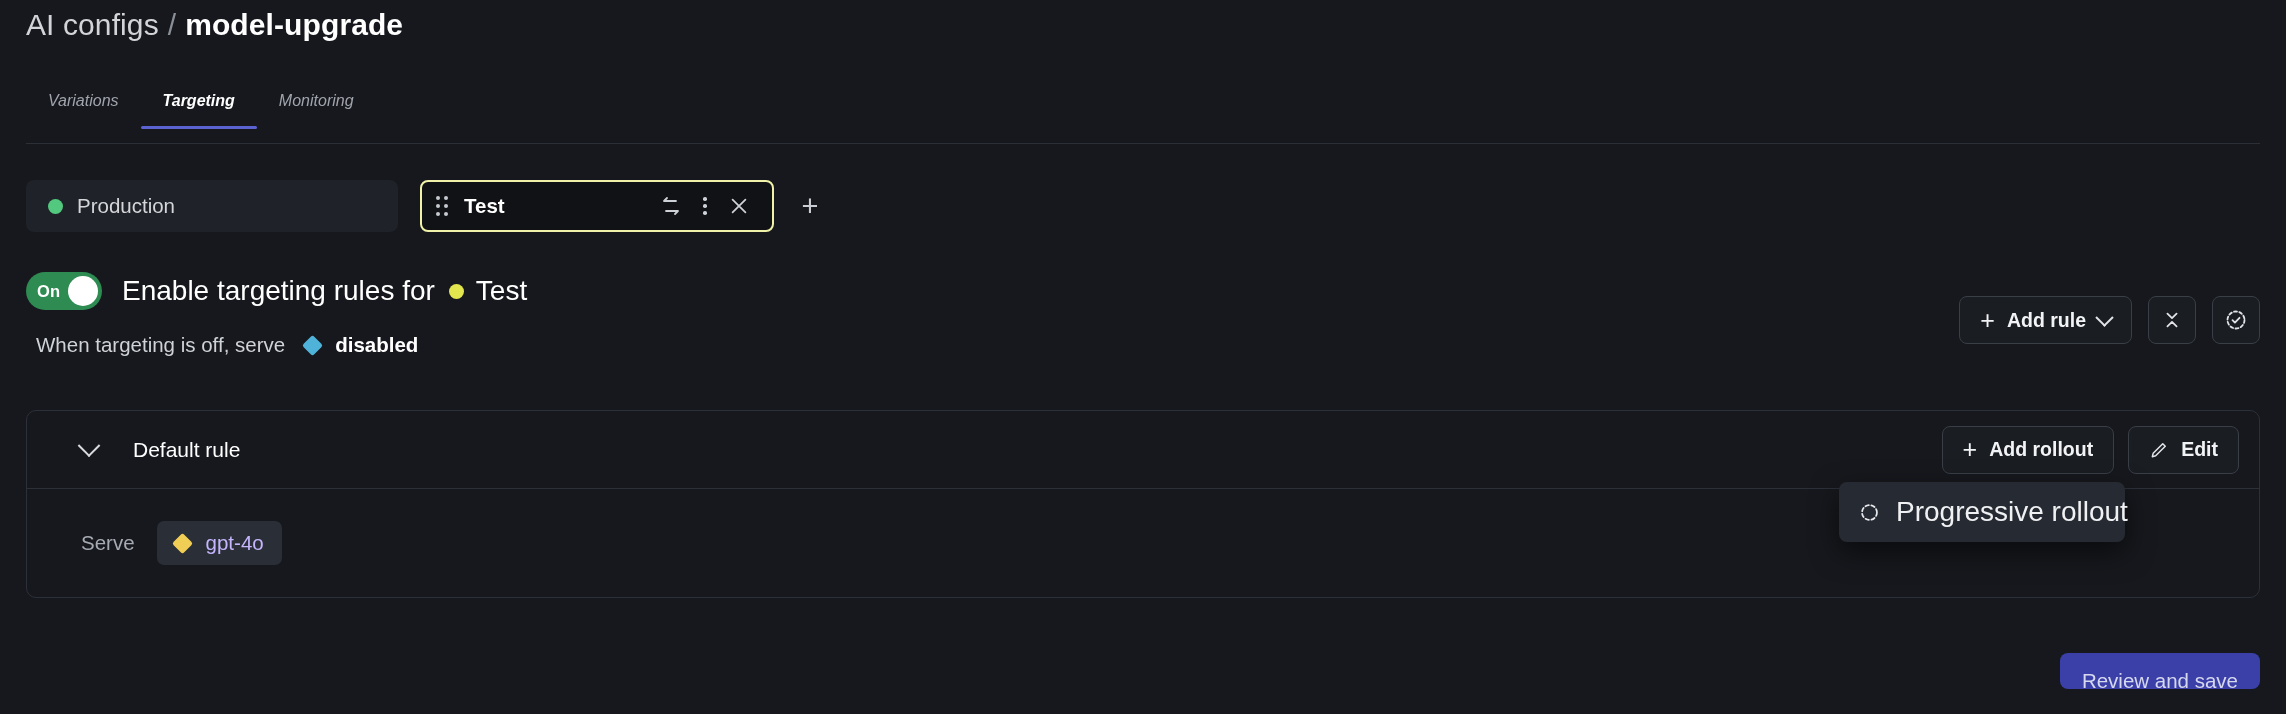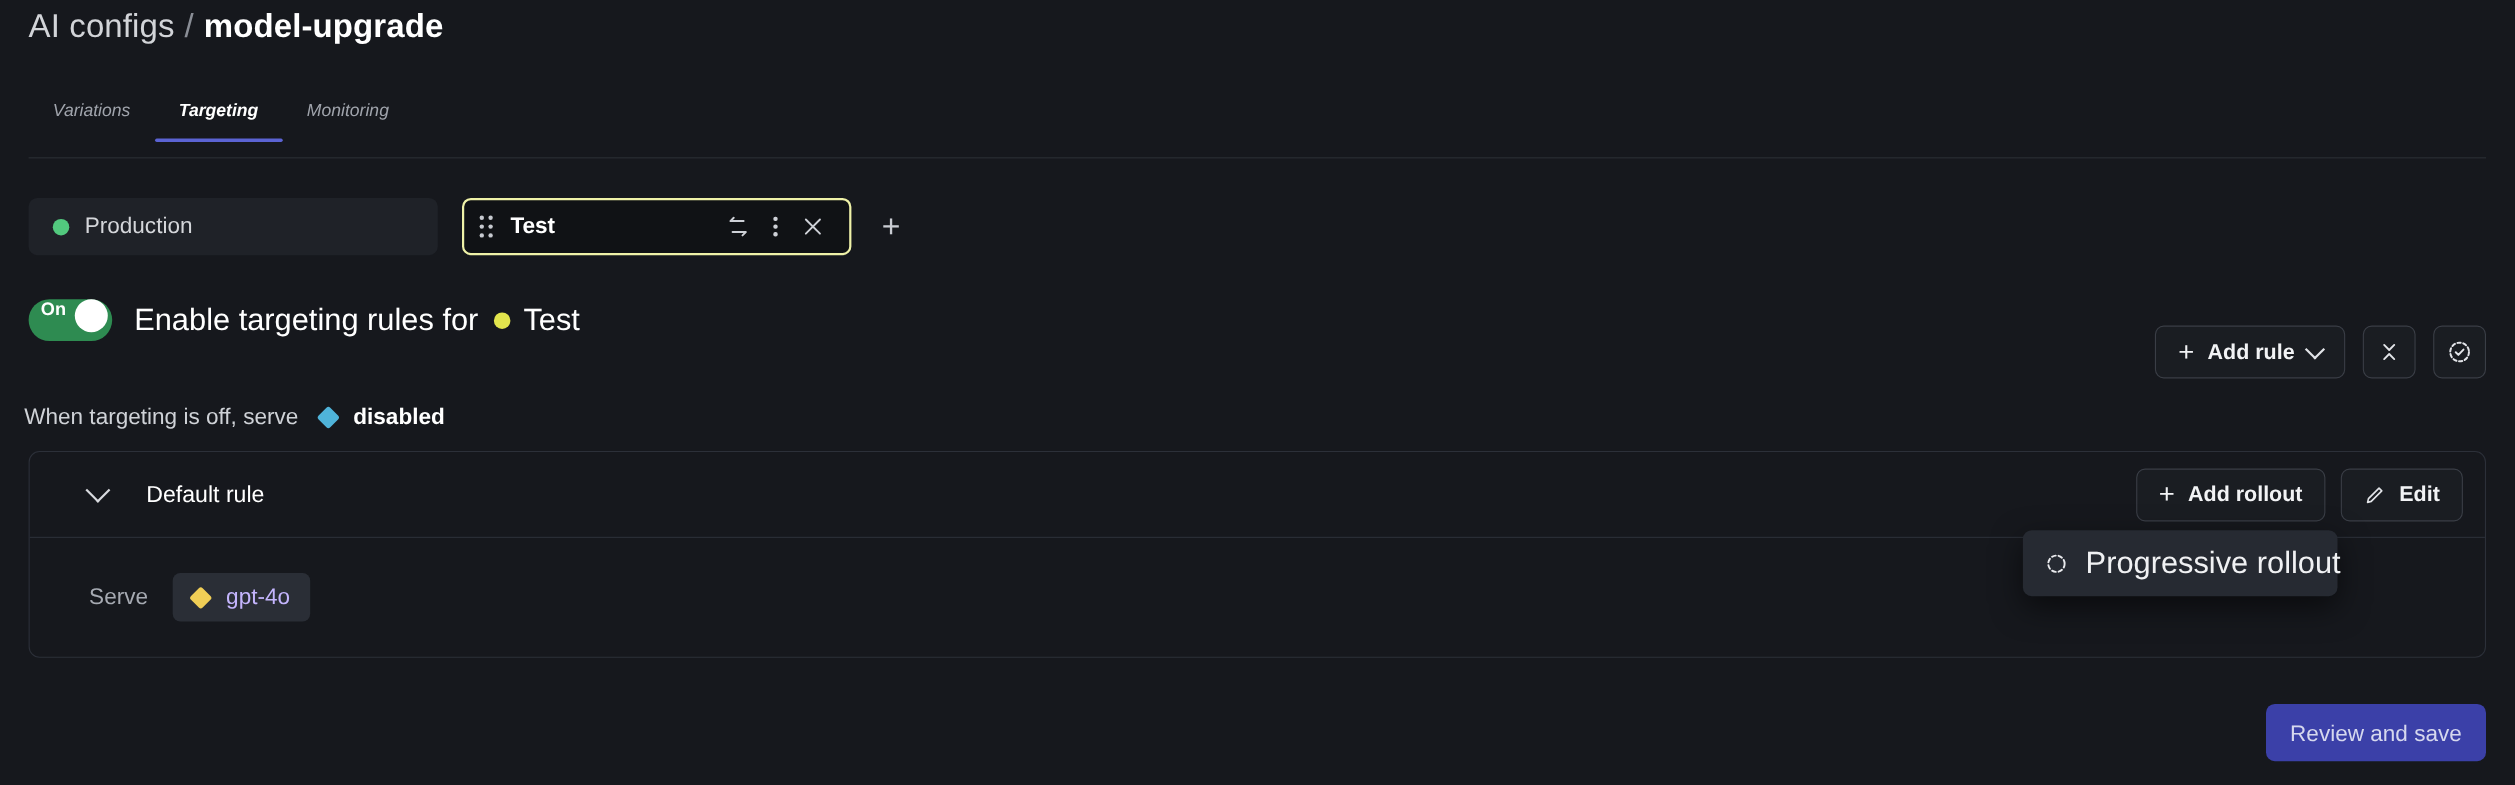--- a/index.html
+++ b/index.html
@@ -138,20 +138,21 @@
     left: 26px; top: 272px;
     display: flex;
     align-items: center;
     gap: 20px;
   }
   .toggle {
     width: 76px; height: 38px;
     border-radius: 19px;
     background: #2E8B51;
     display: flex;
+    align-items: center;
     justify-content: space-between;
     padding: 0 4px 0 11px;
     cursor: pointer;
     flex: 0 0 auto;
   }
   .toggle .t-label { font-size: 16.5px; font-weight: 700; color: #FFFFFF; letter-spacing: .2px; }
   .toggle .knob { width: 30px; height: 30px; border-radius: 50%; background: #FFFFFF; }
 
   .targeting-title {
     font-size: 28px;
@@ -159,28 +160,27 @@
     display: flex;
     align-items: center;
     gap: 0;
     white-space: nowrap;
   }
   .targeting-title .tt-text { margin-right: 14px; }
   .targeting-title .env-name { margin-left: 12px; }
 
   .subline {
     position: absolute;
-    left: 22px; top: 333px;
+    left: 36px; top: 333px;
     font-size: 20.5px;
     color: #CFD2D7;
     display: flex;
     align-items: center;
     gap: 0;
     white-space: nowrap;
-    margin-top: 34px;
   }
   .subline .sl-text { margin-right: 20px; }
   .diamond {
     width: 15px; height: 15px;
     transform: rotate(45deg);
     border-radius: 2.5px;
     flex: 0 0 auto;
   }
   .diamond.blue { background: #4FB3D9; }
   .diamond.gold { background: #F0CE56; }
@@ -301,21 +301,21 @@
     cursor: pointer;
     white-space: nowrap;
   }
 
   
   .footer {
     position: absolute;
     right: 26px; bottom: 22px;
   }
   .primary-btn {
-    height: 52px;
+    height: 36px;
     background: #3B40A8;
     border: none;
     border-radius: 8px;
     color: #D6D8EE;
     font-size: 20.5px;
     padding: 16px 22px;
     cursor: pointer;
     font-family: "Liberation Sans", sans-serif;
     white-space: nowrap;
   }

